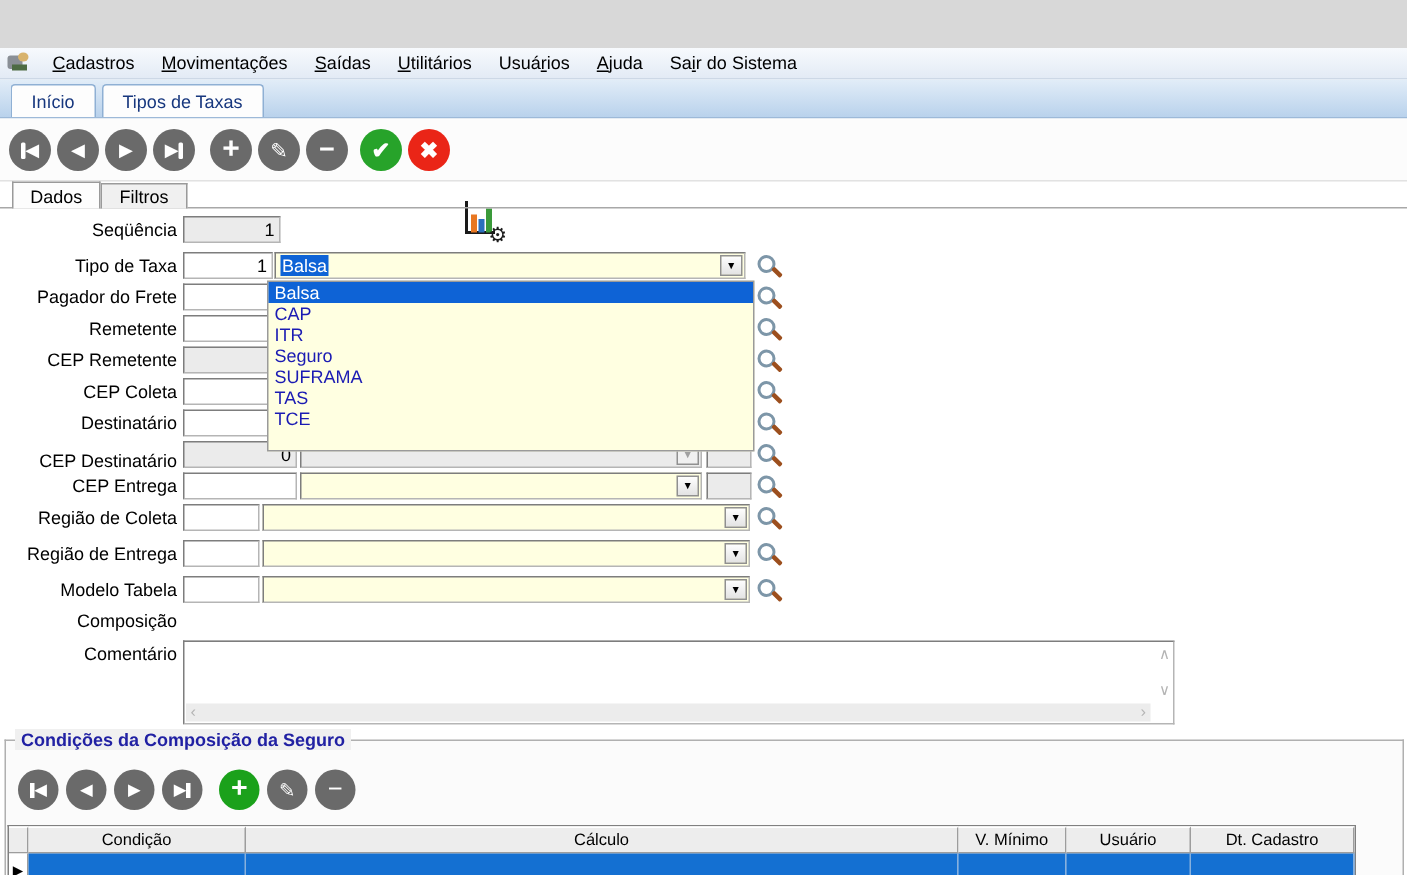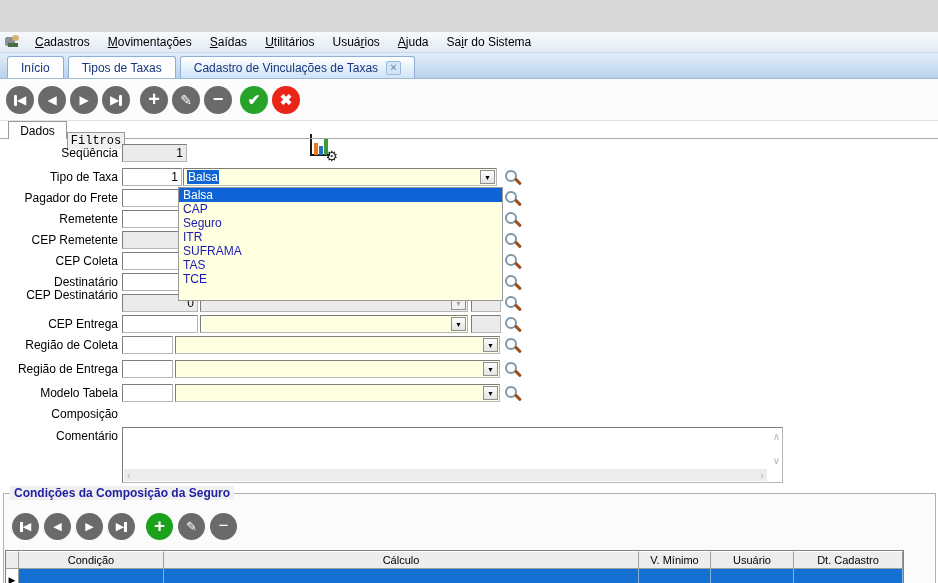--- a/index.html
+++ b/index.html
@@ -44,21 +44,21 @@
     border-left:2px solid #1a1a1a; border-bottom:2px solid #1a1a1a; }
   .chart-btn .bar1 { position:absolute; left:6px; bottom:5px; width:4px; height:12px; background:#e87722; }
   .chart-btn .bar2 { position:absolute; left:11px; bottom:5px; width:4px; height:9px; background:#2a6fbd; }
   .chart-btn .bar3 { position:absolute; left:16px; bottom:5px; width:4px; height:16px; background:#3a9a3a; }
   .chart-btn .gear { position:absolute; right:-2px; bottom:-3px; font-size:14px; color:#1d1d1d; line-height:1; }
   
   .tabs2-line { position:absolute; left:0; top:106px; width:938px; height:1px; background:#a8a8a8; }
   .ptab { position:absolute; display:flex; align-items:center; justify-content:center;
     border:1px solid #9a9a9a; border-bottom:none; }
   .ptab.active { left:8px; top:89px; width:59px; height:18px; background:#fdfdfd; z-index:2; }
-  .ptab.idle { left:67px; top:100px; width:58px; height:17px; background:#f0f0f0;font-family:Liberation Mono, monospace; }
+  .ptab.idle { left:67px; top:90px; width:58px; height:17px; background:#f0f0f0; }
   
   .lbl { position:absolute; left:0; width:118px; text-align:right; white-space:nowrap; }
   .fld { position:absolute; height:18px; background:#fff; padding:1px 3px;
     border:1px solid; border-color:#7d7d7d #b5b5b5 #b5b5b5 #7d7d7d; overflow:hidden; }
   .fld.gray { background:#ebebeb; }
   .fld.num { text-align:right; }
   .combo { position:absolute; height:18px; background:#ffffe1; padding:1px 18px 1px 3px;
     border:1px solid; border-color:#7d7d7d #b5b5b5 #b5b5b5 #7d7d7d; overflow:hidden; }
   .combo.white { background:#fff; }
   .combo.disabled { background:#ebebeb; }
@@ -121,24 +121,20 @@
     <span class="menu-item">Sa<u>i</u>r do Sistema</span>
   </div>
 
   <div class="tabstrip">
     <div class="dtab">
       <span>Início</span>
     </div>
     <div class="dtab">
       <span>Tipos de Taxas</span>
     </div>
-    <div class="dtab active">
-      <span>Cadastro de Vinculações de Taxas</span>
-      <span class="tab-close">×</span>
-    </div>
   </div>
 
   <div class="toolbar">
     <div class="cbtn" style="left:6px;top:7px">
         <span class="bar"></span>
         <span class="tri">◀</span>
       </div>
     <div class="cbtn" style="left:38px;top:7px">
         <span class="tri">◀</span>
       </div>
@@ -181,21 +177,21 @@
       <span>Filtros</span>
     </div>
 
   <div class="lbl" style="top:114px">Seqüência</div>
   <div class="lbl" style="top:138px">Tipo de Taxa</div>
   <div class="lbl" style="top:159px">Pagador do Frete</div>
   <div class="lbl" style="top:180px">Remetente</div>
   <div class="lbl" style="top:201px">CEP Remetente</div>
   <div class="lbl" style="top:222px">CEP Coleta</div>
   <div class="lbl" style="top:243px">Destinatário</div>
-  <div class="lbl" style="top:256px">CEP Destinatário</div>
+  <div class="lbl" style="top:268px">CEP Destinatário</div>
   <div class="lbl" style="top:285px">CEP Entrega</div>
   <div class="lbl" style="top:306px">Região de Coleta</div>
   <div class="lbl" style="top:330px">Região de Entrega</div>
   <div class="lbl" style="top:354px">Modelo Tabela</div>
   <div class="lbl" style="top:375px">Composição</div>
   <div class="lbl" style="top:397px">Comentário</div>
 
   <div class="fld gray num" style="left:122px;top:112px;width:65px">1</div>
 
   <div class="fld num" style="left:122px;top:136px;width:60px">1</div>
@@ -263,22 +259,22 @@
     <span class="vsa" style="top:28px">∨</span>
     <div class="hbar">
       <span>‹</span>
       <span>›</span>
     </div>
   </div>
 
   <div class="droplist">
     <div class="dl-item sel">Balsa</div>
     <div class="dl-item">CAP</div>
+    <div class="dl-item">ITR</div>
     <div class="dl-item">Seguro</div>
-    <div class="dl-item">ITR</div>
     <div class="dl-item">SUFRAMA</div>
     <div class="dl-item">TAS</div>
     <div class="dl-item">TCE</div>
   </div>
 
   <div class="groupbox">
     <div class="gb-title">Condições da Composição da Seguro</div>
 
     <div class="gbtn" style="left:8px;top:19px">
         <span class="bar" style="width:3px;height:10px;background:#fff"></span>

